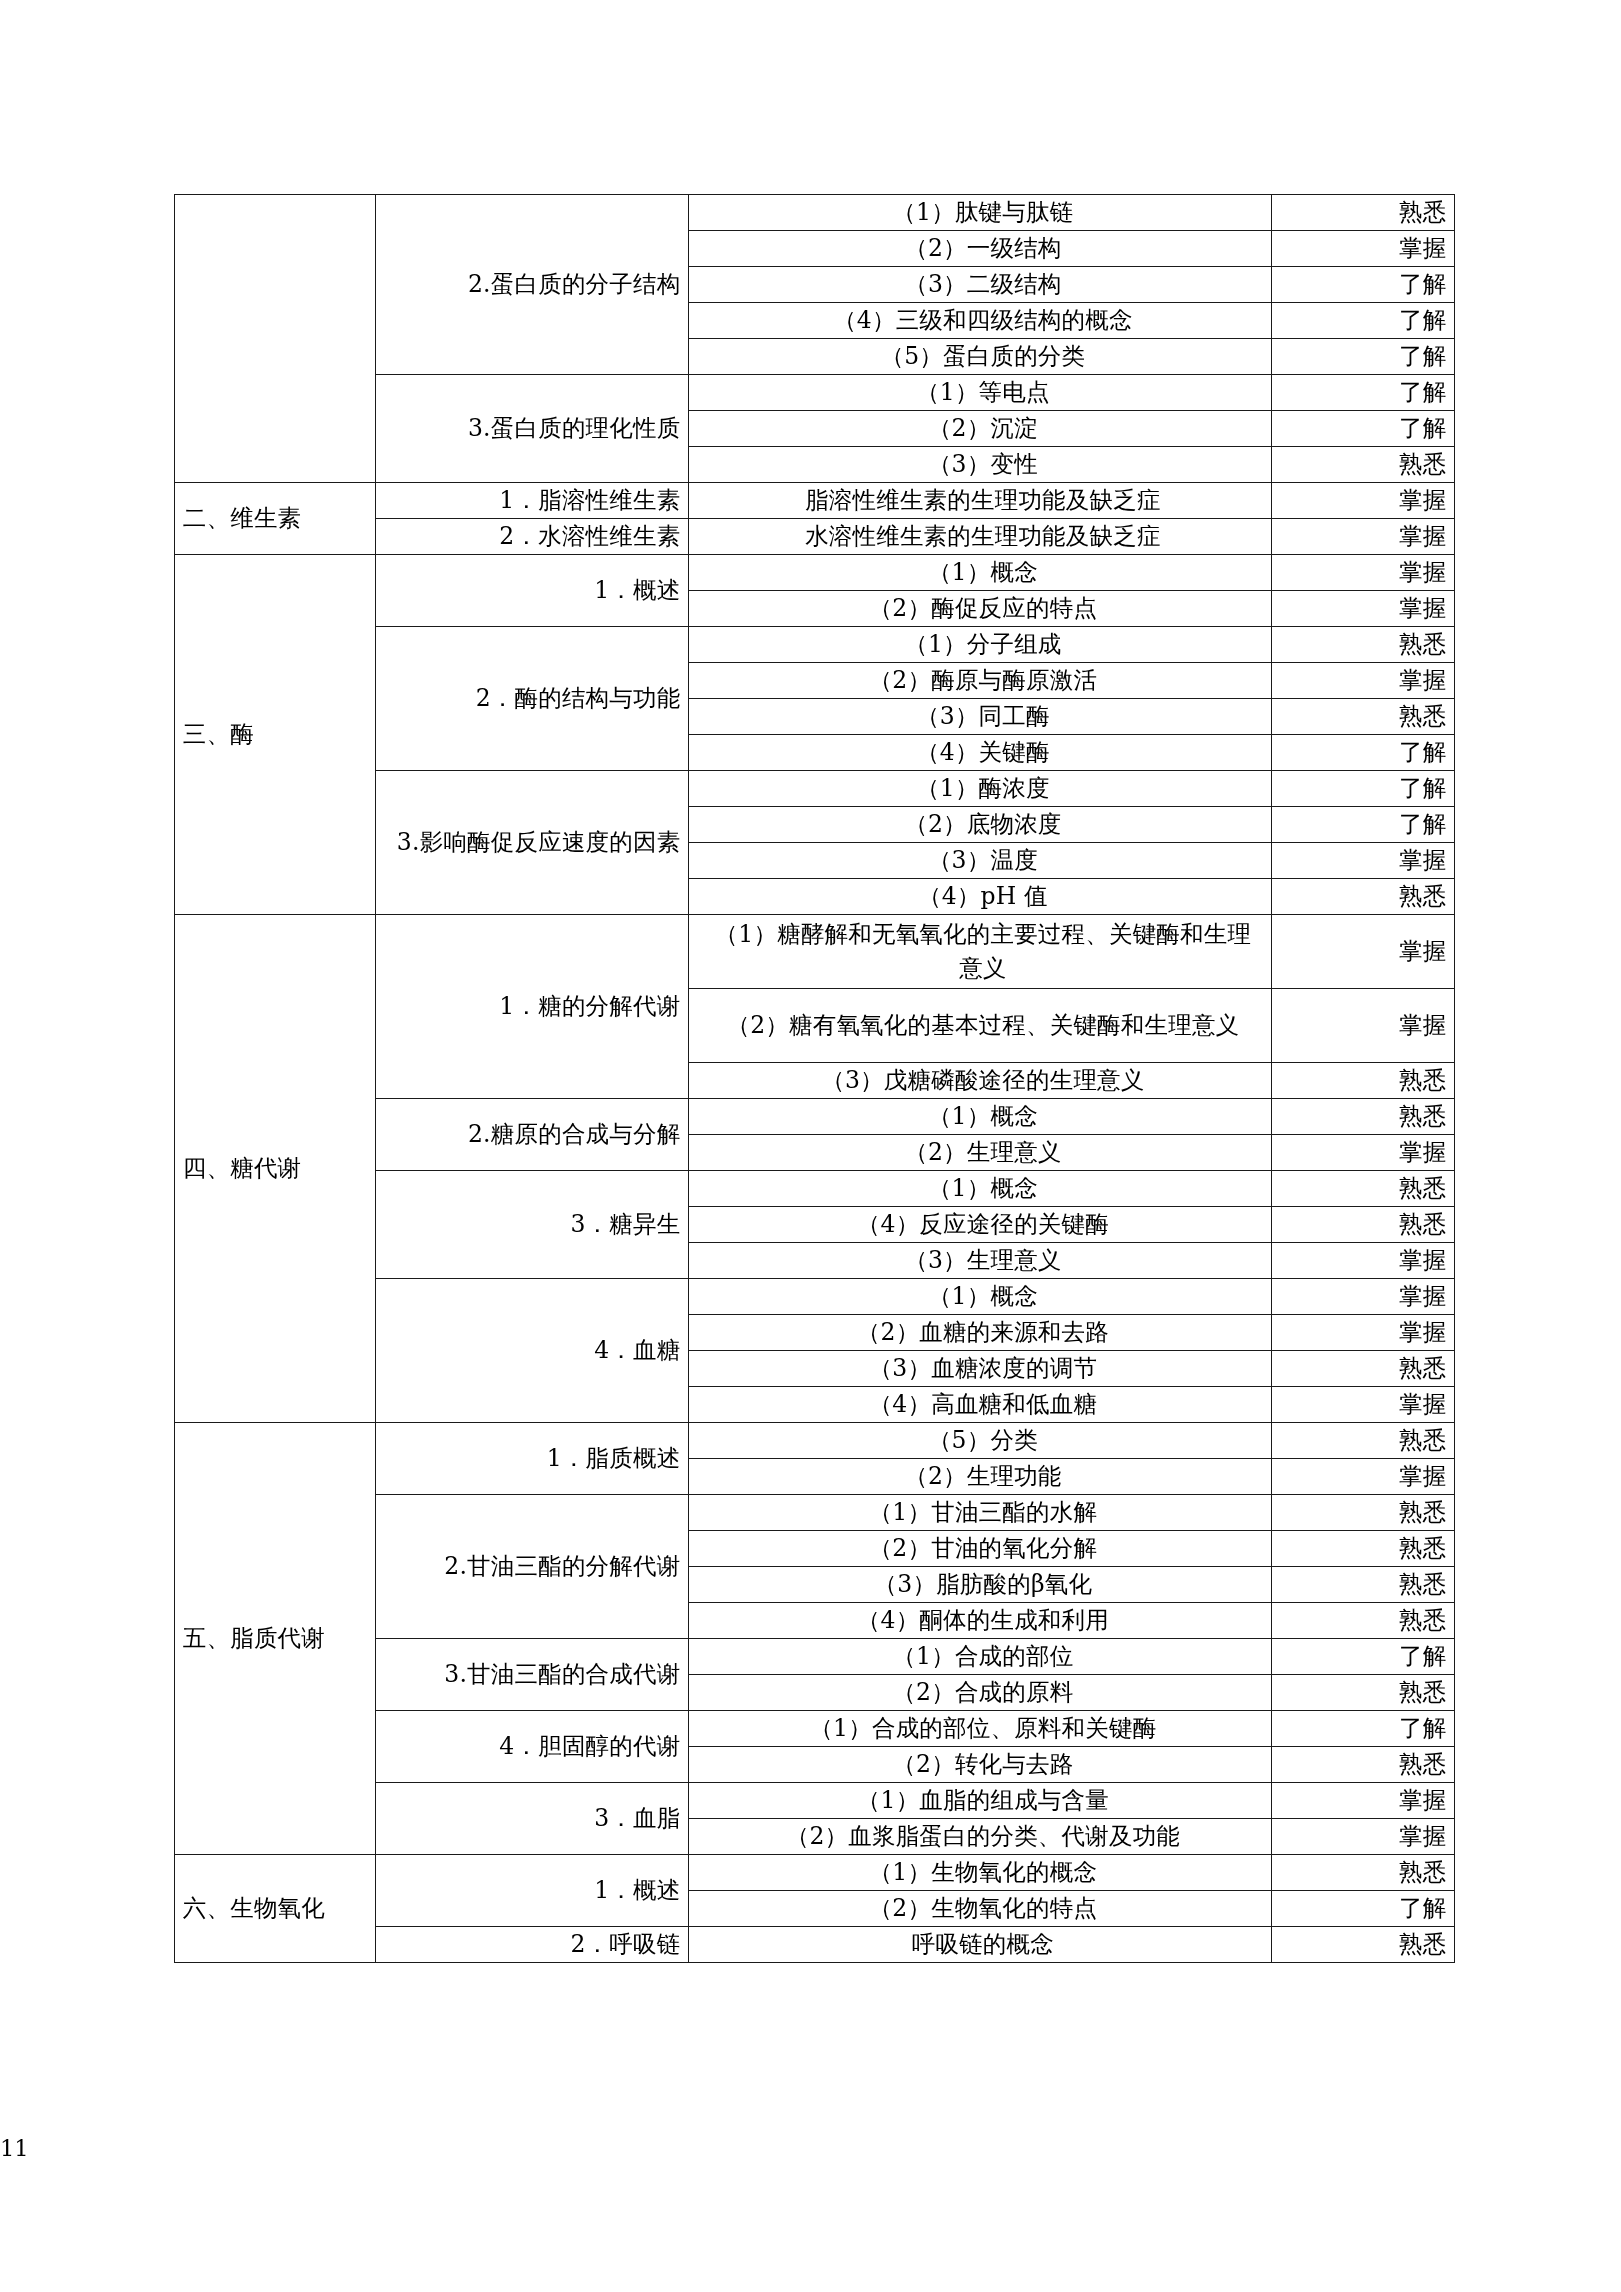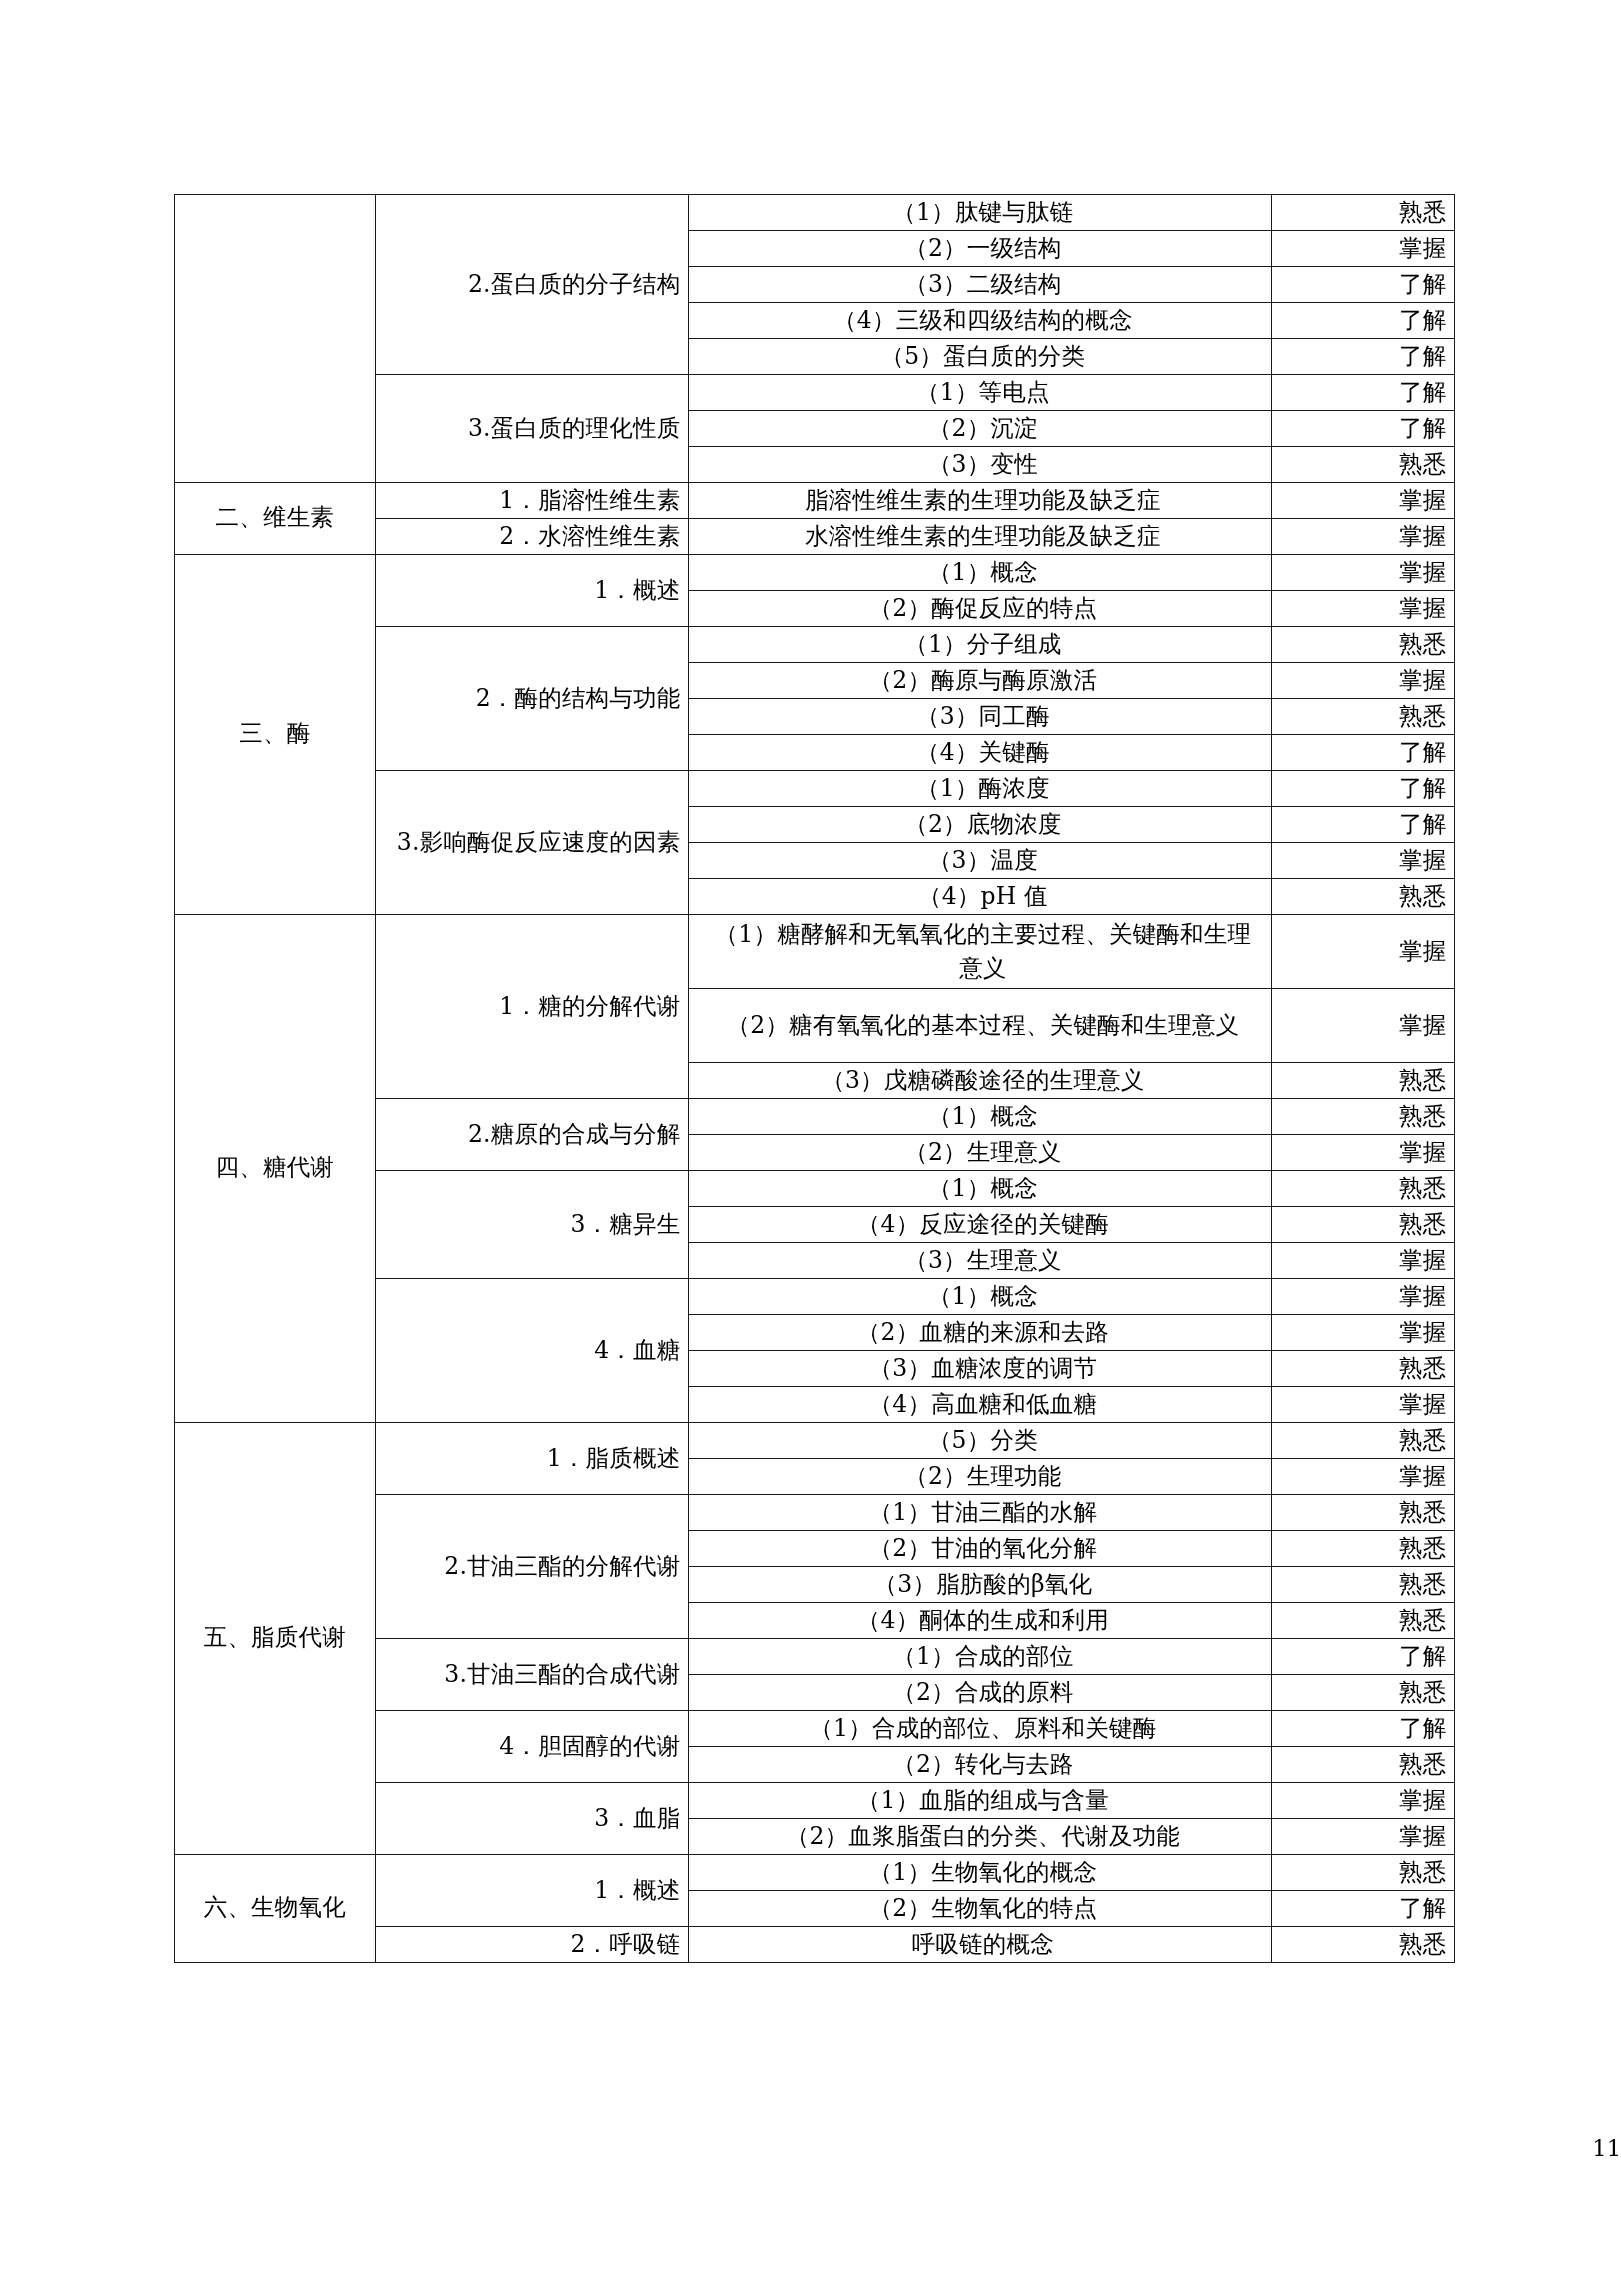--- a/index.html
+++ b/index.html
@@ -33,22 +33,21 @@
     border: 1.3px solid #1a1a1a;
     padding: 0 7.8px;
     font-size: 23.5px;
     line-height: 1.42;
     vertical-align: middle;
     font-family: "DejaVu Serif", "Liberation Serif", serif;
     letter-spacing: 0.2px;
   }
   td.col-section {
     width: 184px;
-    text-align: center;
-    font-family: Liberation Mono, monospace;
+    text-align: left;
   }
   td.col-topic {
     width: 293px;
     text-align: right;
     padding-left: 11.8px;
   }
   td.col-point {
     width: 560px;
     text-align: center;
     padding-left: 13.7px;
@@ -58,21 +57,21 @@
     text-align: right;
   }
   .row-std td { height: 35px; }
   .row-tall td { height: 73px; }
 
   .page-number {
     position: absolute;
     left: 0;
     top: 2135px;
     width: 1621px;
-    text-align: right;
+    text-align: left;
     font-size: 22.5px;
     font-family: "DejaVu Serif", "Liberation Serif", serif;
   }
 </style>
 </head>
 <body>
 
 <div class="page">
 
   <table class="syllabus-table">

